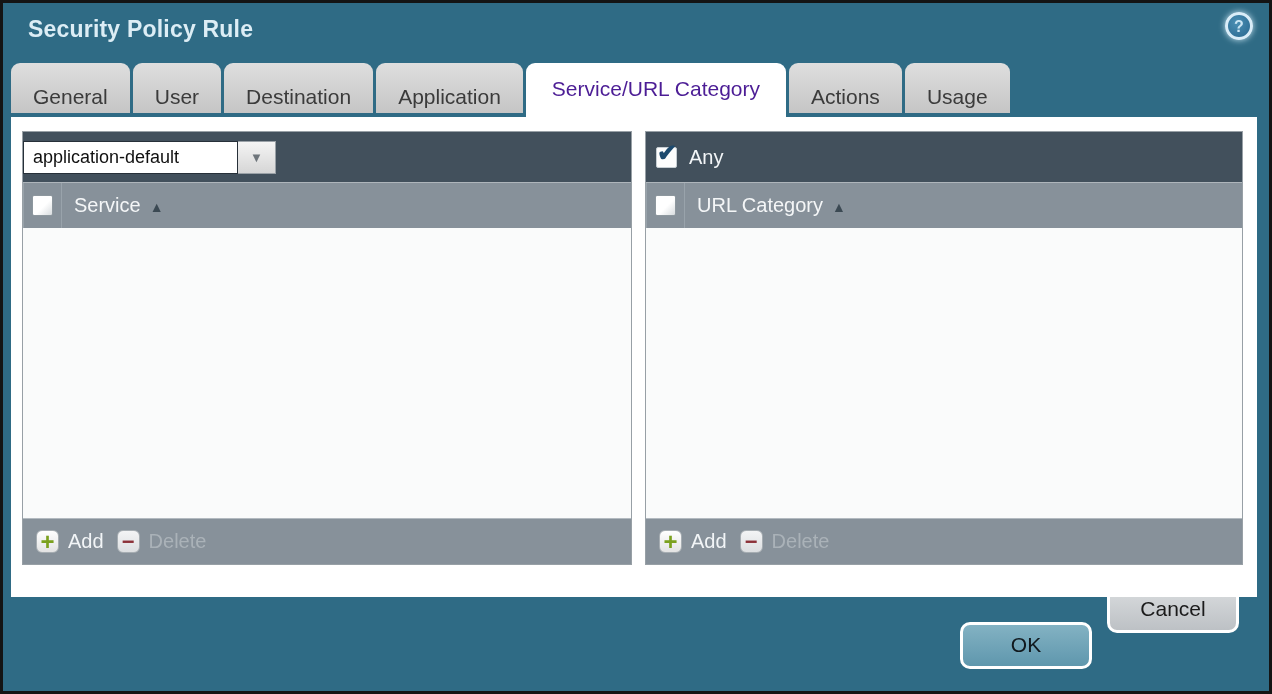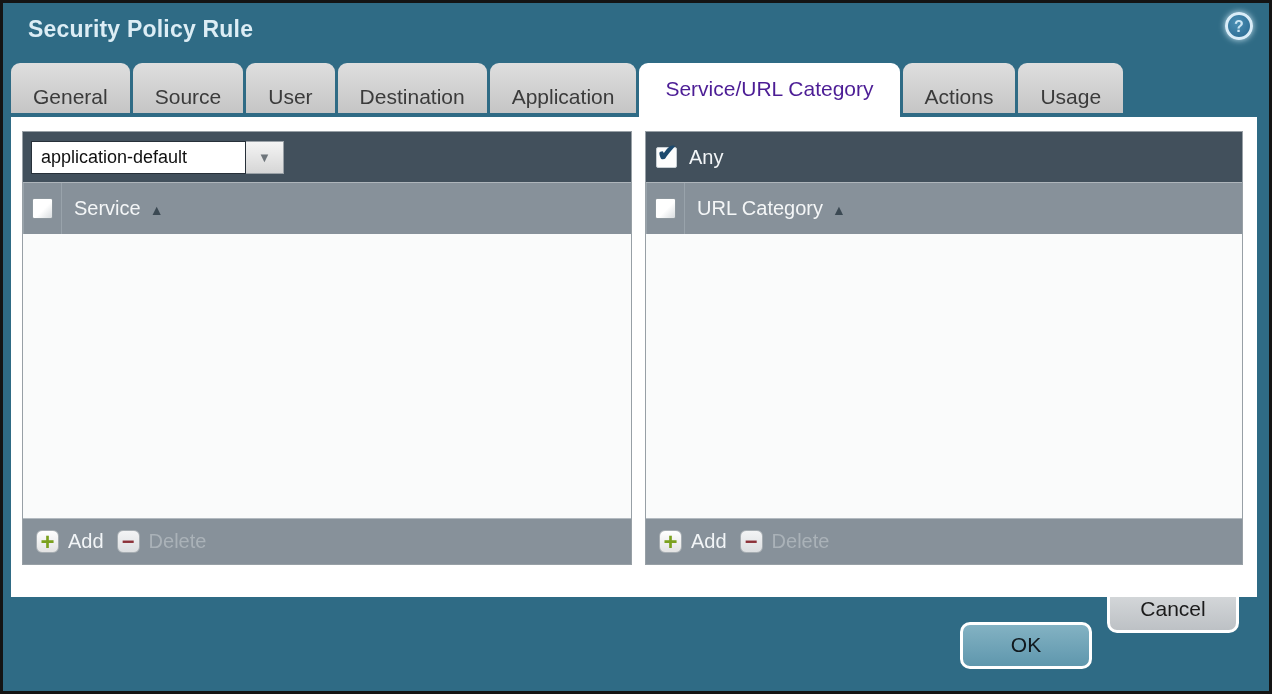--- a/index.html
+++ b/index.html
@@ -60,21 +60,21 @@
   }
   .panel-left  { left: 11px;  width: 610px; }
   .panel-right { left: 634px; width: 598px; }
 
   .panel-top {
     flex: none; height: 50px; background: #42505c;
     display: flex; align-items: center;
   }
 
   
-  .combo { display: flex; height: 33px; margin-left: 8px; }
+  .combo { display: flex; height: 33px; }
   .combo-value {
     width: 215px; background: #fff; border: 1px solid #273039;
     font-size: 18px; color: #101010; padding-left: 9px; line-height: 30px;
     white-space: nowrap; overflow: hidden;
   }
   .combo-btn {
     width: 38px; background: linear-gradient(#f4f4f4, #d6d6d6);
     border: 1px solid #9aa1a7; border-left: none;
     display: flex; align-items: center; justify-content: center;
     color: #6e757b; font-size: 13px; cursor: pointer;
@@ -89,21 +89,21 @@
   }
   .checkbox.checked { background: #fdfdfd; border-color: #c6ced3; }
   .checkbox .checkmark {
     position: absolute; left: 0px; top: -9px;
     color: #1d4a6e; font-size: 24px; font-weight: bold;
   }
   .any-label { color: #f2f5f7; font-size: 20px; margin-left: 12px; }
 
   
   .colhead {
-    flex: none; height: 52px; background: #87919a;
+    flex: none; height: 46px; background: #87919a;
     border-top: 1px solid #aeb5bb;
     display: flex; align-items: center;
   }
   .cb-cell {
     width: 39px; align-self: stretch;
     display: flex; align-items: center; justify-content: center;
     border-right: 1px solid #99a3ab; border-left: 1px solid #99a3ab;
   }
   .colhead-label { color: #f4f6f7; font-size: 20px; margin-left: 12px; }
   .sort-icon { color: #3b4953; font-size: 14px; margin-left: 9px; padding-top: 2px; }
@@ -143,21 +143,20 @@
 </head>
 <body>
 
 <div class="dialog">
 
   <div class="title">Security Policy Rule</div>
   <div class="help-icon">?</div>
 
   <div class="tabbar">
     <div class="tab">General</div>
-    <div class="tab">Source</div>
     <div class="tab">User</div>
     <div class="tab">Destination</div>
     <div class="tab">Application</div>
     <div class="tab active">Service/URL Category</div>
     <div class="tab">Actions</div>
     <div class="tab">Usage</div>
   </div>
 
   <div class="content">
 

